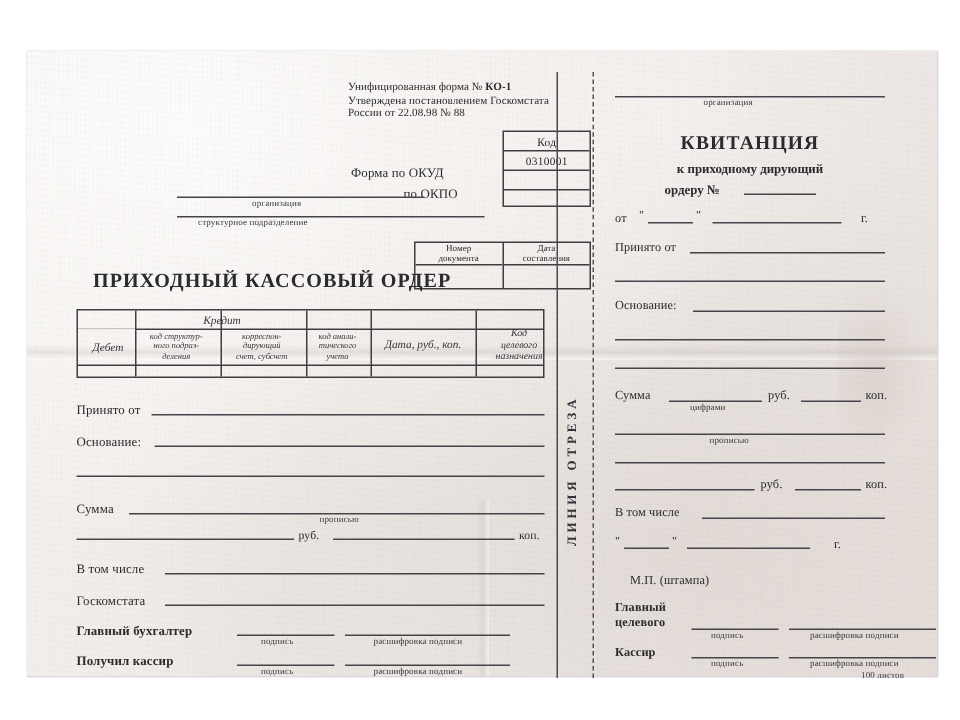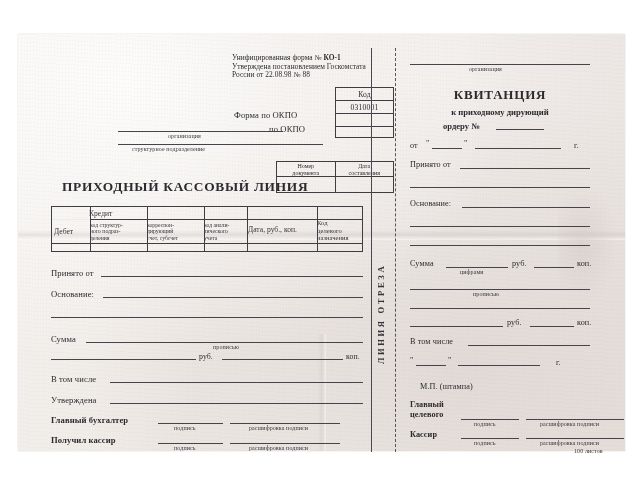--- a/index.html
+++ b/index.html
@@ -52,21 +52,21 @@
      text-align:center;padding:1px 2px;height:15px;box-sizing:border-box;}
   .numbox .v{height:14px;}
 
   
   .title{font-size:13.4px;font-weight:bold;letter-spacing:.7px;}
 
   
   .tbl{position:absolute;border:1px solid #3f3c42;box-sizing:border-box;}
   .tbl .vline{position:absolute;top:0;bottom:0;border-left:1px solid #3f3c42;}
   .tbl .hline{position:absolute;left:0;right:0;border-top:1px solid #3f3c42;}
-  .th{position:absolute;font-size:5.7px;line-height:6.4px;color:#36343a;}
+  .th{position:absolute;text-align:center;font-size:5.7px;line-height:6.4px;color:#36343a;font-style:italic;}
   .th.big{font-size:7.6px;line-height:9px;}
 
   
   .tear{position:absolute;border-left:1px dashed #55525a;}
   .tearlabel{position:absolute;font-size:8.6px;font-weight:bold;letter-spacing:2.6px;
      writing-mode:vertical-rl;transform:rotate(180deg);color:#35333a;}
   .tearsolid{position:absolute;border-left:1px solid #4a474f;}
 
   .lbl{position:absolute;font-size:8.6px;letter-spacing:.1px;white-space:nowrap;}
   .lbl.sm{font-size:7.8px;}
@@ -88,21 +88,21 @@
       <div>Утверждена постановлением Госкомстата</div>
       <div>России от 22.08.98 № 88</div>
     </div>
 
     <div class="codebox" style="left:317px;top:53px;width:57px;height:49px;">
       <div class="row">Код</div>
       <div class="row">0310001</div>
       <div class="row"></div>
       <div class="row"></div>
     </div>
-    <div class="ink lbl" style="left:216px;top:76px;">Форма по ОКПО</div>
+    <div class="ink lbl" style="left:216px;top:76px;">Форма по ОКУД</div>
     <div class="ink lbl" style="left:251px;top:90px;">по ОКПО</div>
 
     <div class="line" style="left:100px;top:97px;width:165px;"></div>
     <div class="cap" style="left:150px;top:99px;">организация</div>
     <div class="line" style="left:100px;top:110px;width:205px;"></div>
     <div class="cap" style="left:114px;top:112px;">структурное подразделение</div>
 
     <div class="numbox" style="left:258px;top:127px;width:116px;height:30px;">
       <div class="c" style="width:58px;">
         <div class="h">
@@ -113,21 +113,21 @@
       </div>
       <div class="c" style="width:58px;">
         <div class="h">
           <div>Дата</div>
           <div>составления</div>
         </div>
         <div class="v"></div>
       </div>
     </div>
 
-    <div class="ink title" style="left:44px;top:145px;">ПРИХОДНЫЙ КАССОВЫЙ ЛИНИЯ</div>
+    <div class="ink title" style="left:44px;top:145px;">ПРИХОДНЫЙ КАССОВЫЙ ОРДЕР</div>
 
     <div class="tbl" style="left:33px;top:172px;width:312px;height:46px;">
       <div class="vline" style="left:38px;"></div>
       <div class="vline" style="left:95px;"></div>
       <div class="vline" style="left:152px;"></div>
       <div class="vline" style="left:195px;"></div>
       <div class="vline" style="left:265px;"></div>
       <div class="hline" style="top:12px;"></div>
       <div class="hline" style="top:36px;"></div>
 
@@ -168,21 +168,21 @@
     <div class="line" style="left:68px;top:308px;width:277px;"></div>
     <div class="cap" style="left:195px;top:310px;">прописью</div>
     <div class="line" style="left:33px;top:325px;width:145px;"></div>
     <div class="ink lbl sm" style="left:181px;top:318px;">руб.</div>
     <div class="line" style="left:204px;top:325px;width:121px;"></div>
     <div class="ink lbl sm" style="left:328px;top:318px;">коп.</div>
 
     <div class="ink lbl" style="left:33px;top:340px;">В том числе</div>
     <div class="line" style="left:92px;top:348px;width:253px;"></div>
 
-    <div class="ink lbl" style="left:33px;top:361px;">Утверждена</div>
+    <div class="ink lbl" style="left:33px;top:361px;">Госкомстата</div>
     <div class="line" style="left:92px;top:369px;width:253px;"></div>
 
     <div class="ink lbl b" style="left:33px;top:381px;">Главный бухгалтер</div>
     <div class="line" style="left:140px;top:389px;width:65px;"></div>
     <div class="cap" style="left:156px;top:391px;">подпись</div>
     <div class="line" style="left:212px;top:389px;width:110px;"></div>
     <div class="cap" style="left:231px;top:391px;">расшифровка подписи</div>
 
     <div class="ink lbl b" style="left:33px;top:401px;">Получил кассир</div>
     <div class="line" style="left:140px;top:409px;width:65px;"></div>

